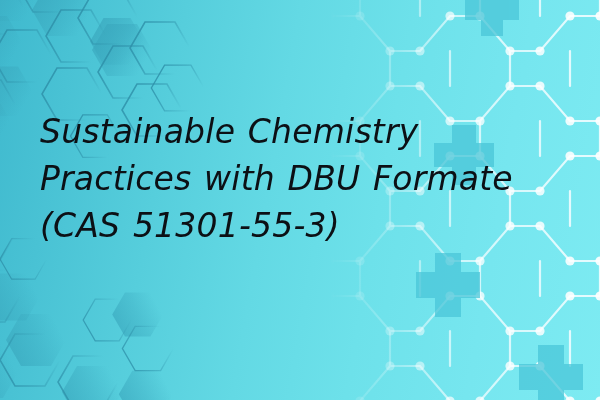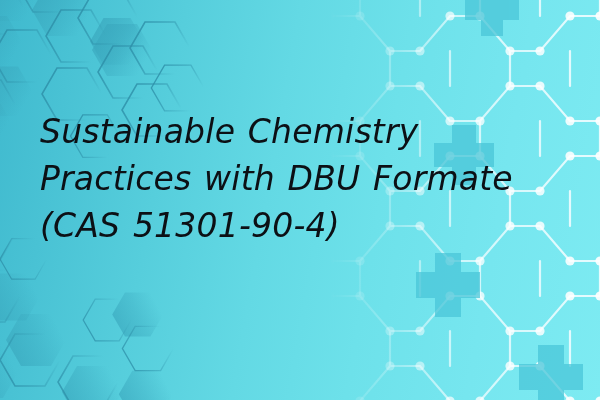--- a/index.html
+++ b/index.html
@@ -237,16 +237,16 @@
   <svg class="layer" id="cross-layer" viewBox="0 0 600 400" aria-hidden="true">
     <g fill="#4ac6d8" opacity="0.75">
       <path d="M481 -18 h22 v16 h16 v22 h-16 v16 h-22 v-16 h-16 v-22 h16 z"></path>
       <path d="M452 125 h24 v18 h18 v24 h-18 v18 h-24 v-18 h-18 v-24 h18 z"></path>
       <path d="M435 253 h26 v19 h19 v26 h-19 v19 h-26 v-19 h-19 v-26 h19 z"></path>
       <path d="M538 345 h26 v19 h19 v26 h-19 v19 h-26 v-19 h-19 v-26 h19 z"></path>
     </g>
   </svg>
 
   <div id="title-layer">
-    <h1 id="banner-title">Sustainable Chemistry Practices with DBU Formate (CAS 51301-90-4)</h1>
+    <h1 id="banner-title">Sustainable Chemistry Practices with DBU Formate (CAS 51301-55-3)</h1>
   </div>
 
 </div>
 
 </body></html>

